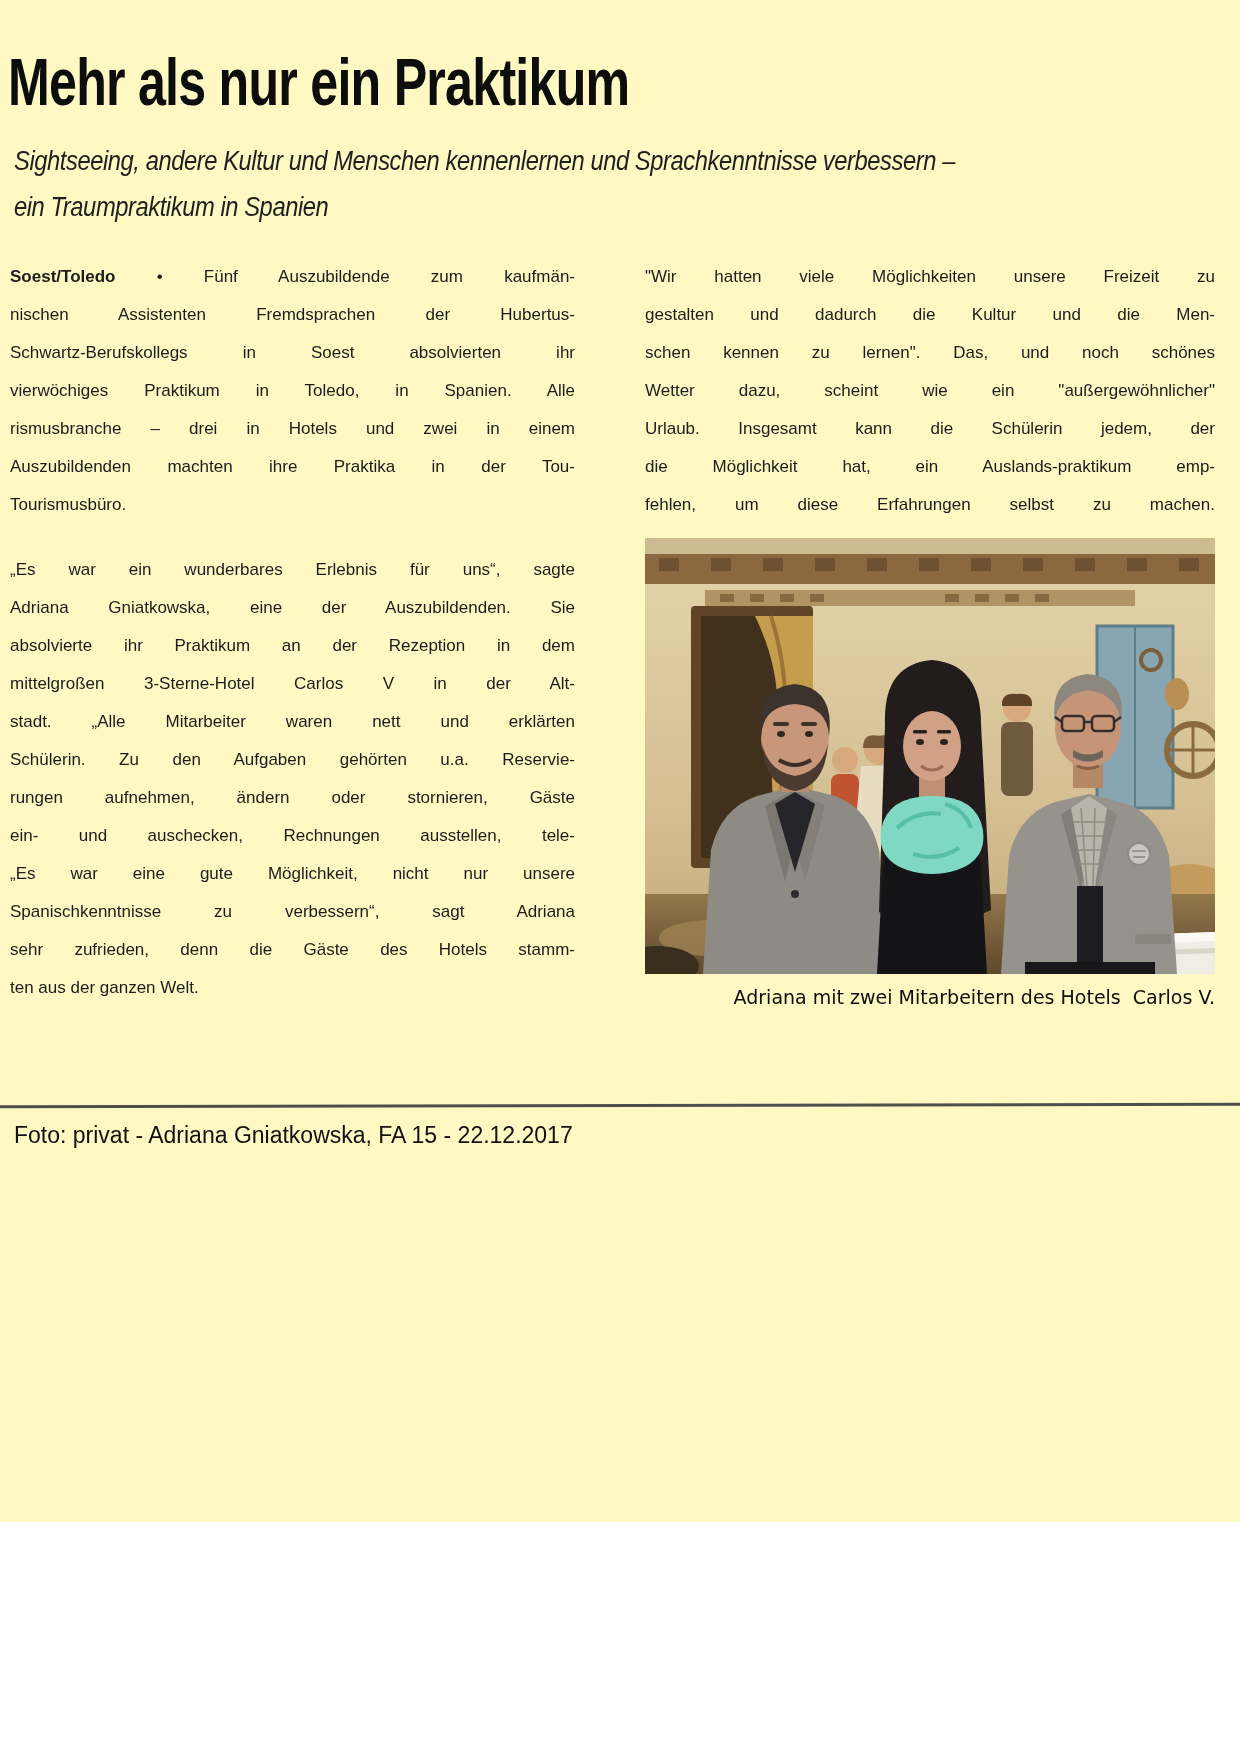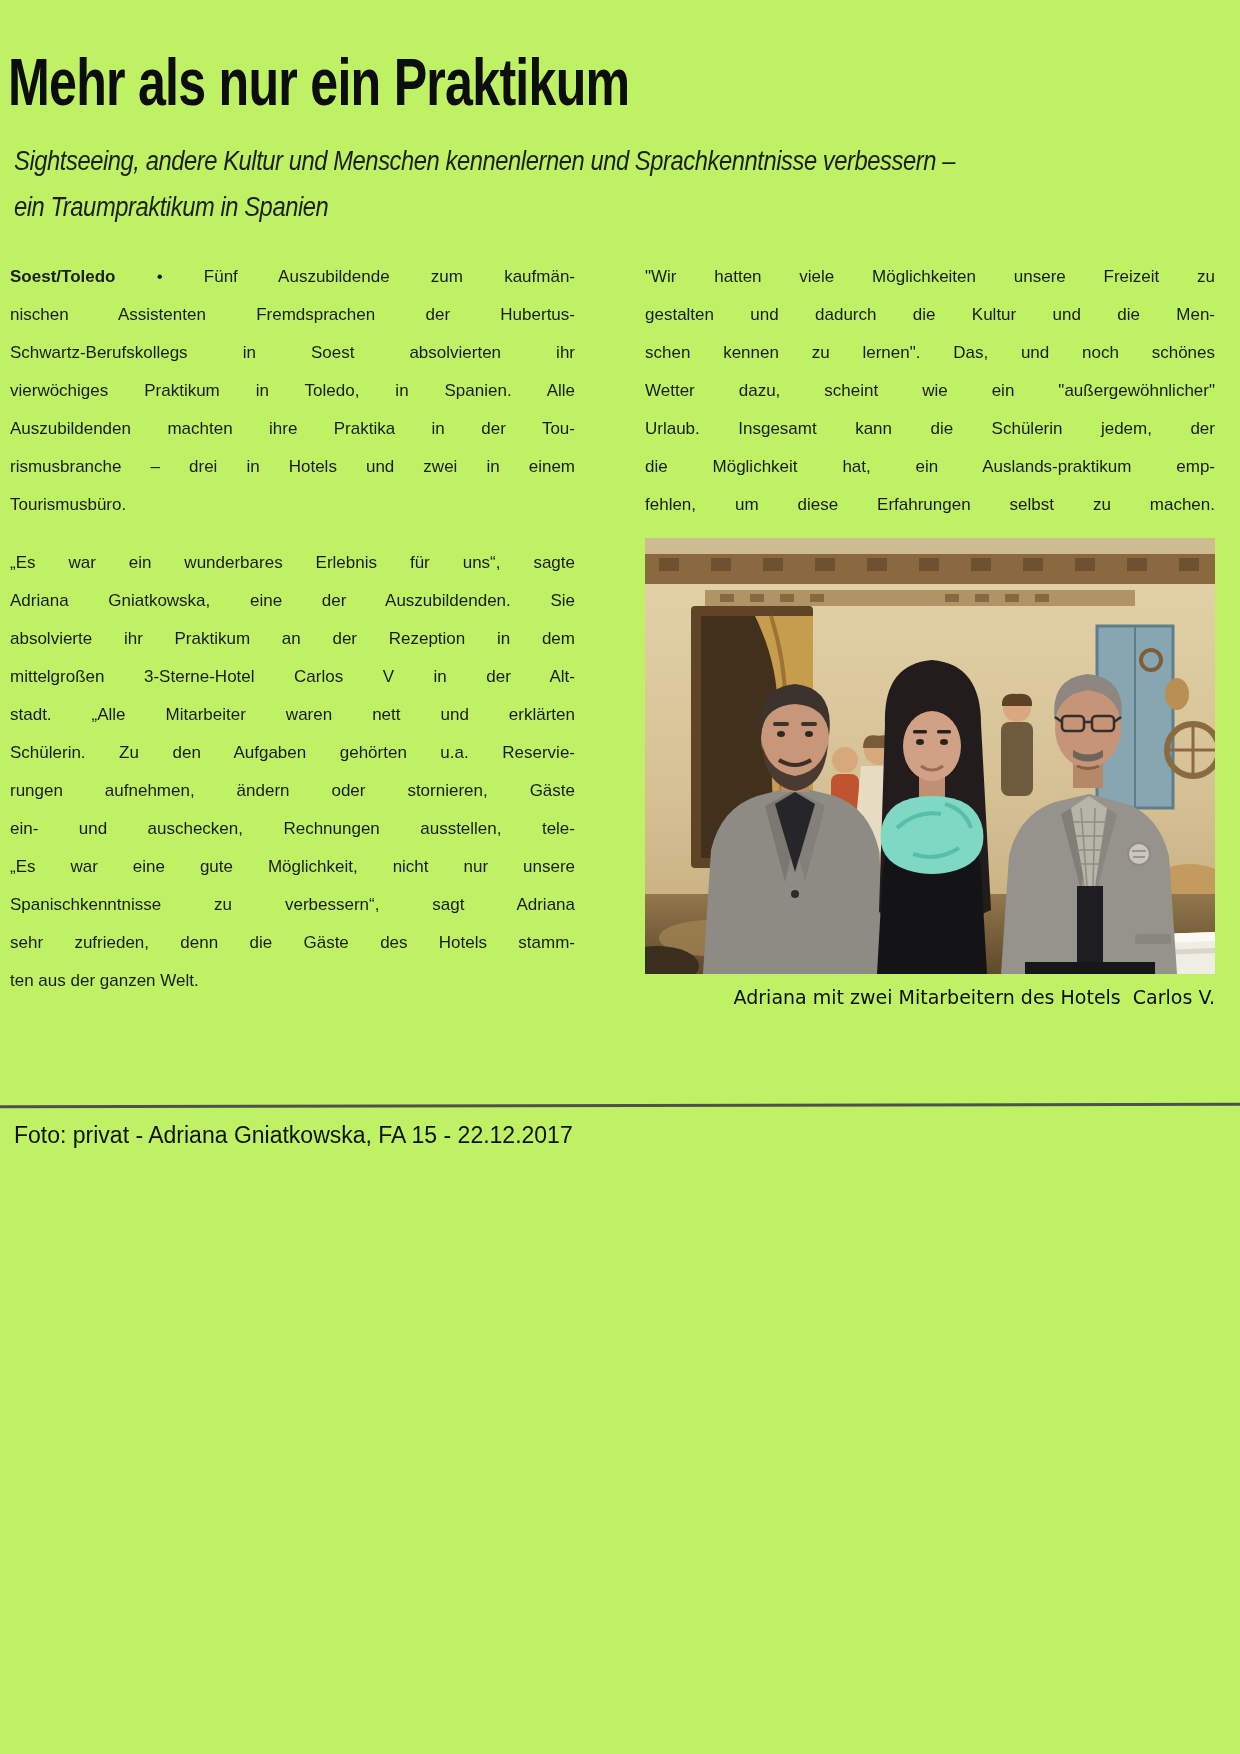--- a/index.html
+++ b/index.html
@@ -1,37 +1,37 @@
 <!DOCTYPE html>
 <html><head>
 <meta charset="utf-8">
 <style>
   html,body { margin:0; padding:0; background:#ffffff; }
   .page {
-    position:relative; width:1240px; height:1754px; background:#bef264;
+    position:relative; width:1240px; height:1522px; background:#fef9c3;
     font-family:"Liberation Sans", sans-serif; color:#1b1b1b; overflow:hidden;
   }
   .headline {
     position:absolute; top:44px; left:8px; margin:0;
     font-size:66px; font-weight:700; letter-spacing:-1px; color:#0d0d0d;
     white-space:nowrap; transform:scaleX(0.76); transform-origin:left top;
   }
   .subtitle {
     position:absolute; top:138px; left:14px;
     font-style:italic; font-size:27px; color:#1f1f1f; letter-spacing:-0.5px;
     transform:scaleX(0.88); transform-origin:left top;
   }
   .subtitle .subline { white-space:nowrap; line-height:46px; }
   .columns {
     position:absolute; top:258px; left:10px;
     display:flex; gap:70px; align-items:flex-start;
   }
   .col-left  { width:565px; }
   .col-right { width:570px; }
-  .para + .para { margin-top:20px; }
+  .para + .para { margin-top:27px; }
   .line {
     font-size:17px; line-height:38px; color:#1c1c1c;
     text-align:justify; text-align-last:justify; white-space:nowrap;
   }
   .line.lastline { text-align-last:left; }
   .line b { font-weight:700; }
   figure.photo { margin:14px 0 0 0; width:570px; }
   figure.photo svg { display:block; width:570px; height:436px; }
   figcaption.caption {
     margin-top:12px; text-align:right; white-space:pre-wrap;
@@ -58,22 +58,22 @@
     <div class="subline">ein Traumpraktikum in Spanien</div>
   </div>
 
   <div class="columns">
     <div class="col-left" id="col-left">
         <div class="para">
           <div class="line"><b>Soest/Toledo </b>• Fünf Auszubildende zum kaufmän-</div>
           <div class="line">nischen Assistenten Fremdsprachen der Hubertus-</div>
           <div class="line">Schwartz-Berufskollegs in Soest absolvierten ihr</div>
           <div class="line">vierwöchiges Praktikum in Toledo, in Spanien. Alle</div>
+          <div class="line">rismusbranche – drei in Hotels und zwei in einem</div>
           <div class="line">Auszubildenden machten ihre Praktika in der Tou-</div>
-          <div class="line">rismusbranche – drei in Hotels und zwei in einem</div>
           <div class="line lastline">Tourismusbüro.</div>
         </div>
         <div class="para">
           <div class="line">„Es war ein wunderbares Erlebnis für uns“, sagte</div>
           <div class="line">Adriana Gniatkowska, eine der Auszubildenden. Sie</div>
           <div class="line">absolvierte ihr Praktikum an der Rezeption in dem</div>
           <div class="line">mittelgroßen 3-Sterne-Hotel Carlos V in der Alt-</div>
           <div class="line">stadt. „Alle Mitarbeiter waren nett und erklärten</div>
           <div class="line">Schülerin. Zu den Aufgaben gehörten u.a. Reservie-</div>
           <div class="line">rungen aufnehmen, ändern oder stornieren, Gäste</div>

